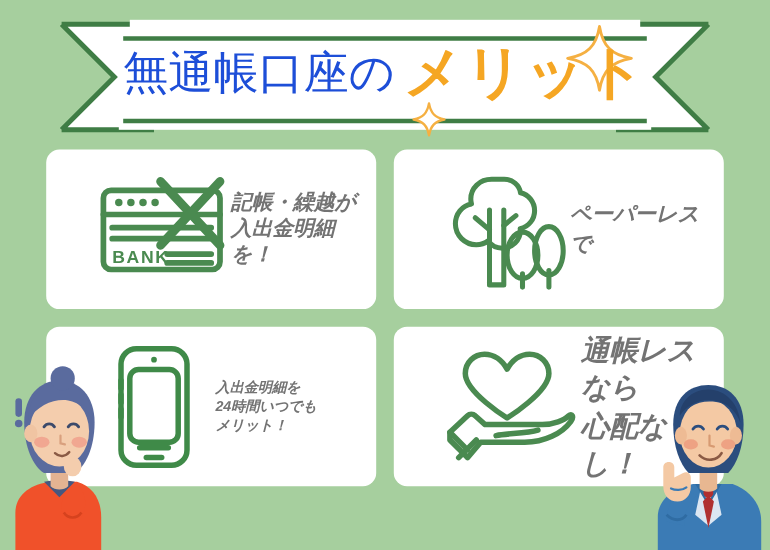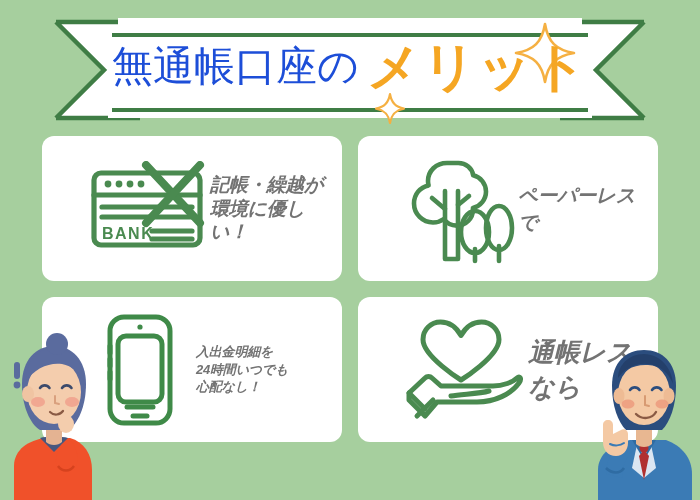--- a/index.html
+++ b/index.html
@@ -180,21 +180,21 @@
           </g>
           <text x="14" y="78" font-family="'Liberation Sans', sans-serif" font-size="16" font-weight="700" fill="#4a8a50" letter-spacing="1.5">BANK</text>
           <g stroke="#4a8a50" stroke-width="8" stroke-linecap="round">
             <line x1="58" y1="4" x2="112" y2="62"></line>
             <line x1="112" y1="4" x2="58" y2="62"></line>
           </g>
         </svg>
       </div>
       <div class="card-text">
         <span class="ln">記帳・繰越が</span>
-        <span class="ln">環境に優しい！</span>
+        <span class="ln">入出金明細を！</span>
       </div>
     </div>
 
     <div class="card" id="card-2">
       <div class="card-icon">
         <svg width="112" height="112" viewBox="0 0 112 112">
           <g fill="none" stroke="#4a8a50" stroke-width="4.6" stroke-linecap="round" stroke-linejoin="round">
 
             <path d="M44,10 C33,10 25,18 25,28 C25,29.5 25.2,31 25.6,32.4
                      C17,34 11,41.5 11,50.5 C11,61 19.6,69.5 30,69.5
@@ -236,21 +236,21 @@
             <line x1="10" y1="34" x2="10" y2="41"></line>
             <line x1="10" y1="47" x2="10" y2="54"></line>
             <line x1="10" y1="60" x2="10" y2="67"></line>
           </g>
           <circle cx="40" cy="15" r="2.6" fill="#3f8a48"></circle>
         </svg>
       </div>
       <div class="card-text">
         <span class="ln">入出金明細を</span>
         <span class="ln">24時間いつでも</span>
-        <span class="ln">心配なし！</span>
+        <span class="ln">メリット！</span>
       </div>
     </div>
 
     <div class="card" id="card-4">
       <div class="card-icon">
         <svg width="122" height="108" viewBox="0 0 122 108">
           <g fill="none" stroke="#4a8a50" stroke-width="5" stroke-linecap="round" stroke-linejoin="round">
 
             <path d="M58,64 C58,64 20,40.5 20,23.5
                      C20,13.5 28,6 37.5,6
@@ -268,20 +268,21 @@
                      L22,100 L6,84 Z"></path>
 
             <path d="M6,77 L22,93 M14,100 L30,84"></path>
 
             <path d="M48,80 C58,78 76,78 86,75"></path>
           </g>
         </svg>
       </div>
       <div class="card-text">
         <span class="ln">通帳レスなら</span>
+        <span class="ln">心配なし！</span>
       </div>
     </div>
 
   </div>
 
   <svg id="character-left" class="character" viewBox="0 0 104 180">
 
     <g>
       <rect x="14" y="42" width="6" height="17" rx="3" fill="#5a6b9e"></rect>
       <circle cx="17" cy="65" r="3.4" fill="#5a6b9e"></circle>

